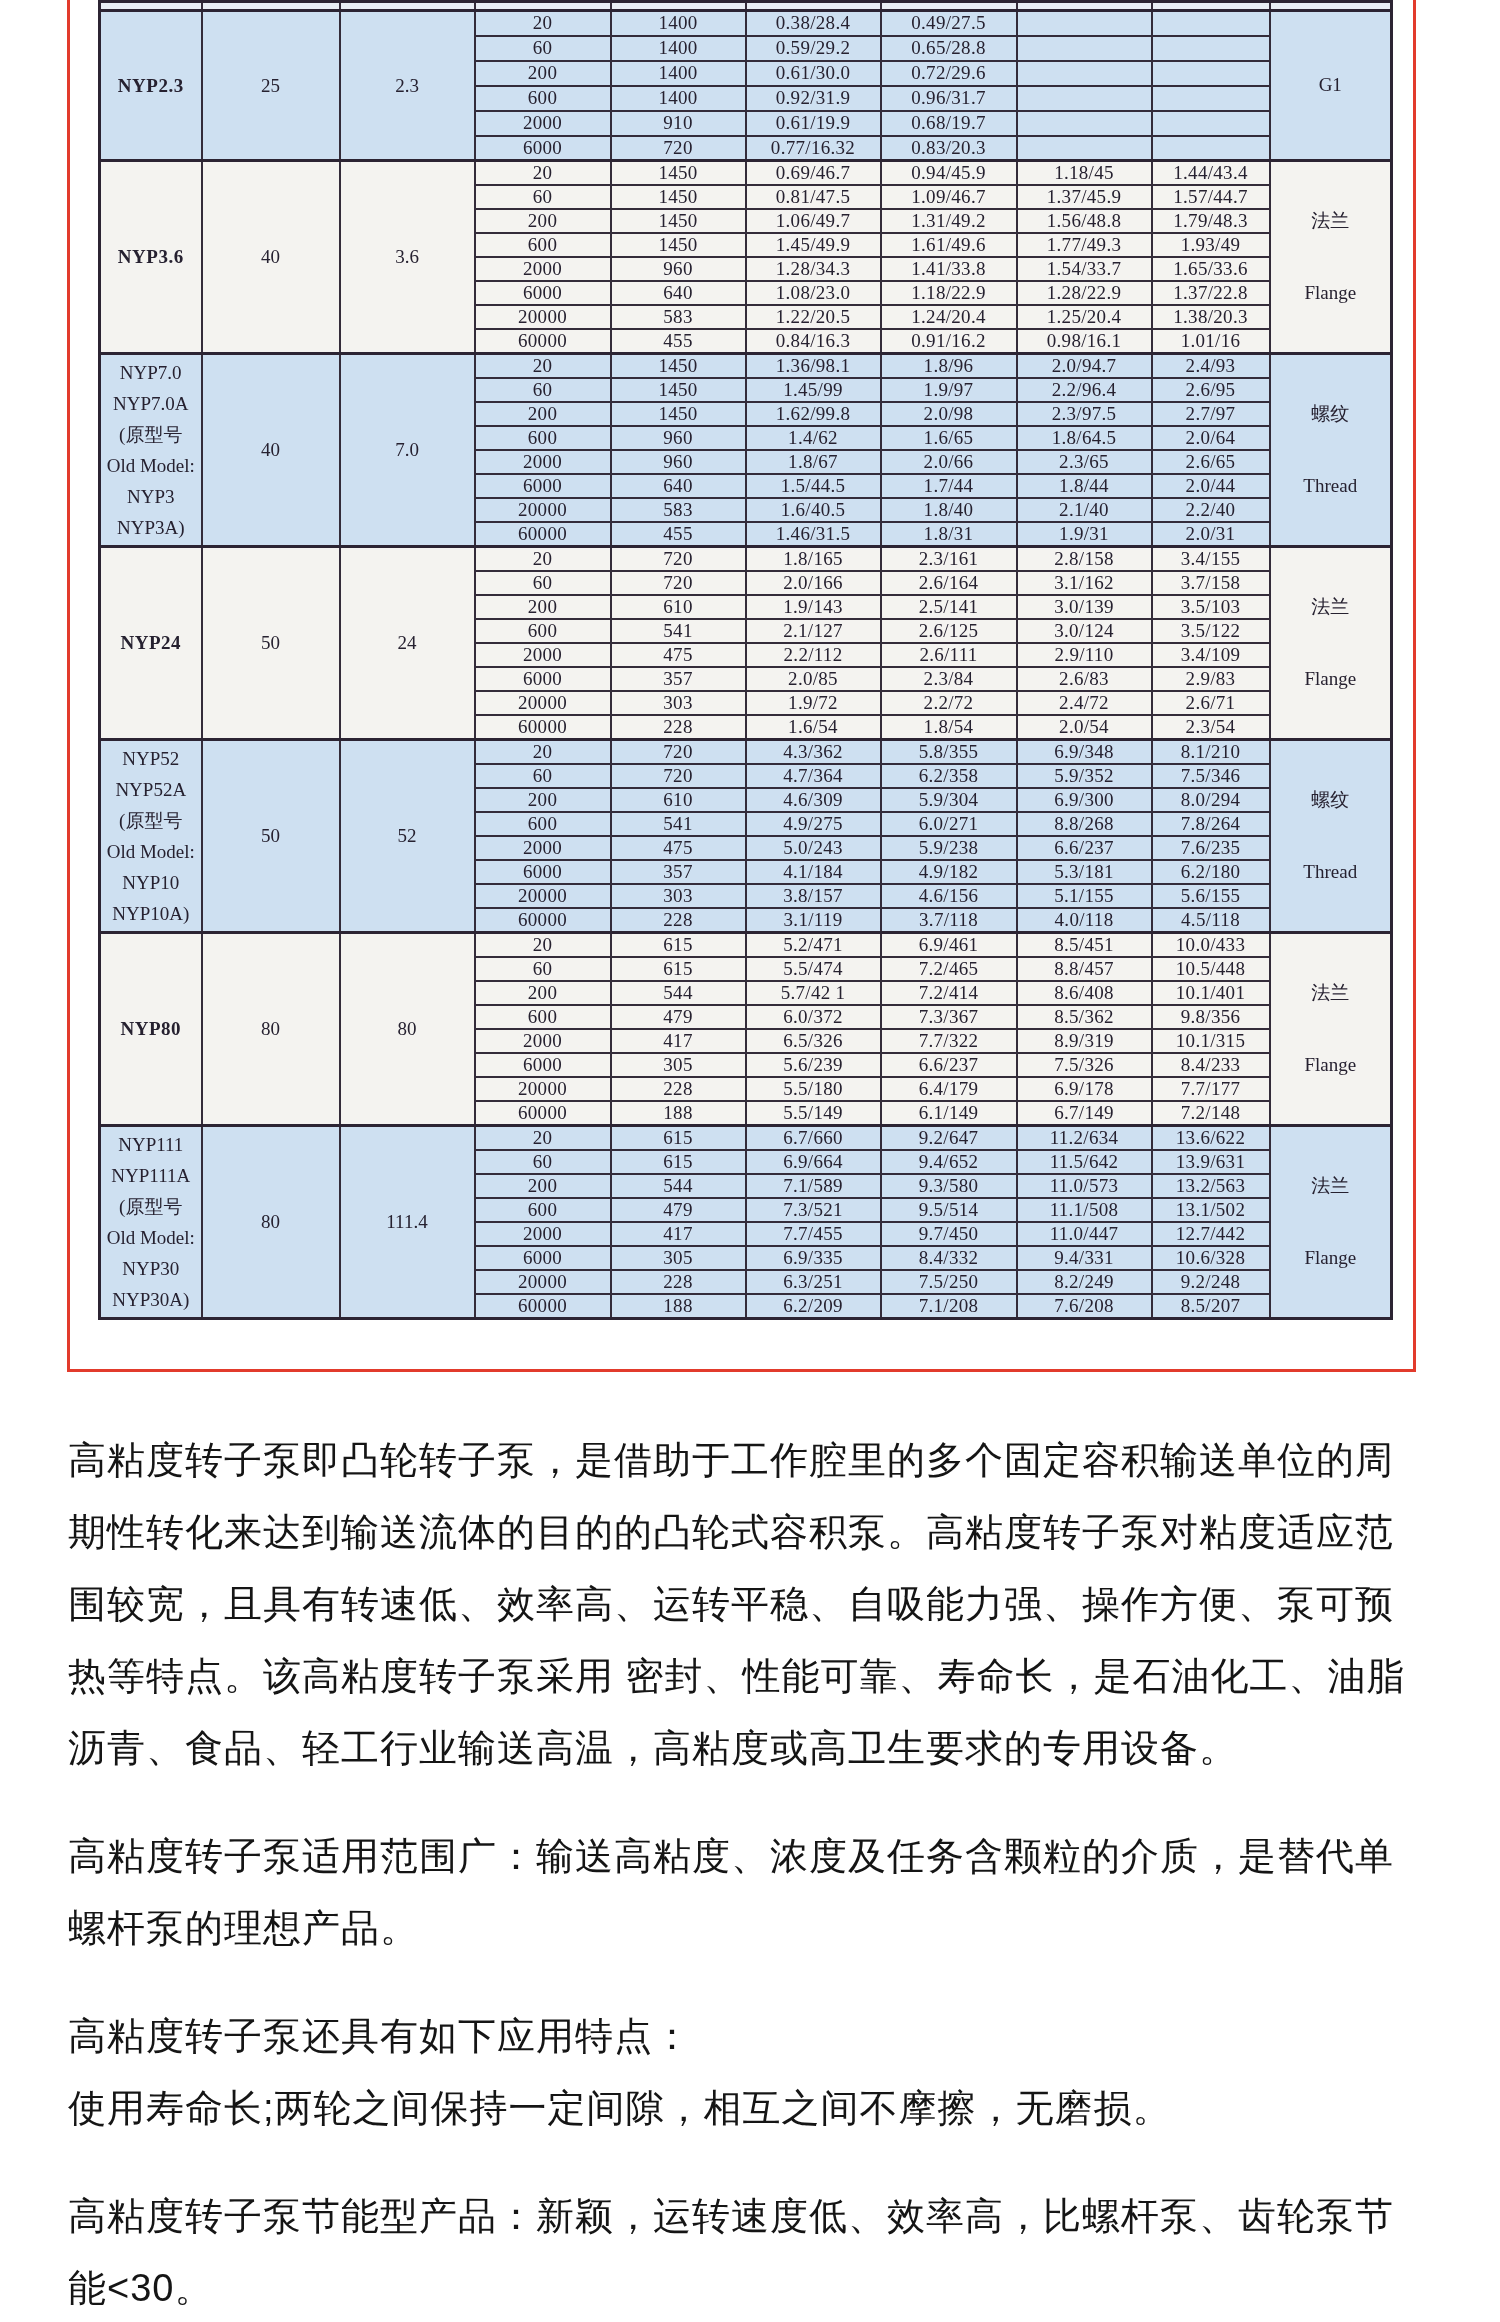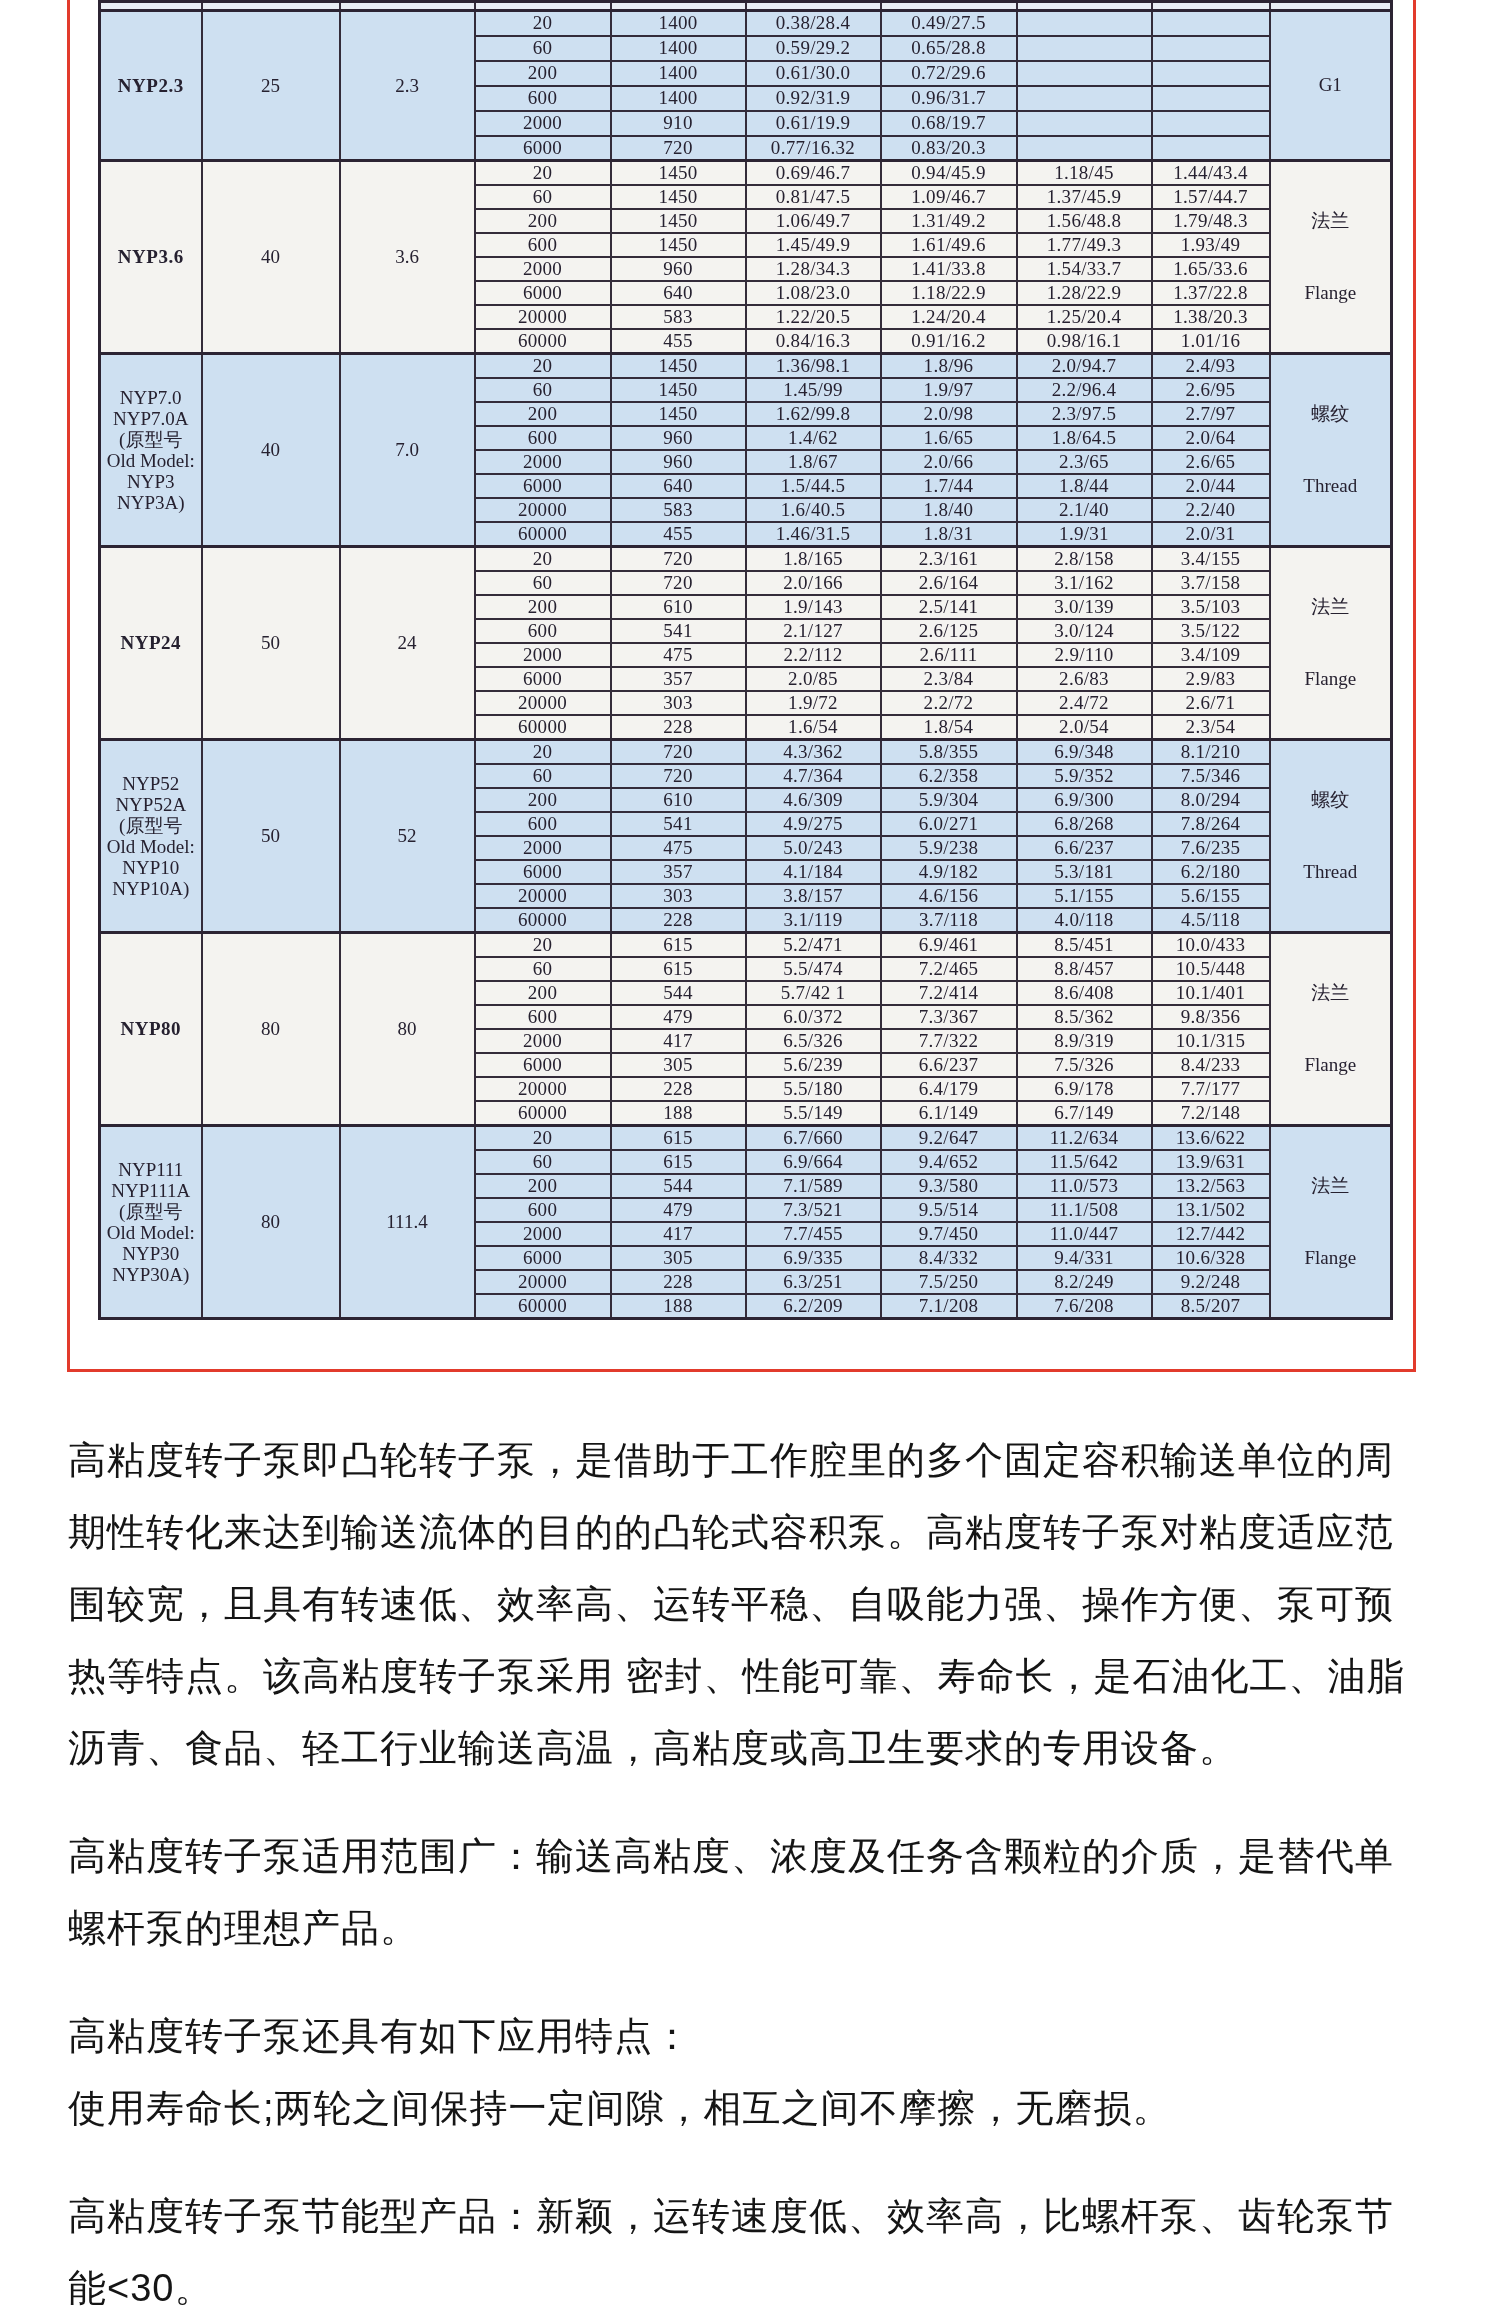--- a/index.html
+++ b/index.html
@@ -17,21 +17,21 @@
   table.spec td{border:2px solid #342c3a;text-align:center;vertical-align:middle;
                 font-size:19px;padding:0 2px;overflow:hidden;}
   tbody.block{border-top:3px solid #2c2433;border-bottom:3px solid #2c2433;}
   table.spec{border:3px solid #2c2433;}
   tbody.block tr{height:24px;}
   tbody.block.first tr{height:25px;}
   tbody.sliver tr{height:9px;}
   tbody.sliver td{background:#e9eef5;}
   .bg-blue td{background:#cee0f1;}
   .bg-light td{background:#f4f3f0;}
-  td.model-multi{text-align:left;padding-left:8px;white-space:pre-line;line-height:21px;font-size:19px;}
+  td.model-multi{text-align:left;padding-left:8px;white-space:pre-line;line-height:31px;font-size:19px;}
   td.model-single{font-weight:bold;letter-spacing:.5px;}
   td.conn{white-space:pre-line;line-height:1.9;font-size:20px;}
   td.num{letter-spacing:.3px;}
 
   
   .text-block{position:absolute;left:68px;top:1424px;width:1400px;color:#151515;}
   .text-block p{margin:0 0 36px 0;font-size:38px;line-height:72px;letter-spacing:1px;
                 white-space:pre-line;font-family:"Liberation Sans","DejaVu Sans",sans-serif;}
 </style>
 </head>
@@ -379,21 +379,21 @@
             <td class="num">4.6/309</td>
             <td class="num">5.9/304</td>
             <td class="num">6.9/300</td>
             <td class="num">8.0/294</td>
           </tr>
           <tr>
             <td class="num">600</td>
             <td class="num">541</td>
             <td class="num">4.9/275</td>
             <td class="num">6.0/271</td>
-            <td class="num">6.8/268</td>
+            <td class="num">8.8/268</td>
             <td class="num">7.8/264</td>
           </tr>
           <tr>
             <td class="num">2000</td>
             <td class="num">475</td>
             <td class="num">5.0/243</td>
             <td class="num">5.9/238</td>
             <td class="num">6.6/237</td>
             <td class="num">7.6/235</td>
           </tr>

